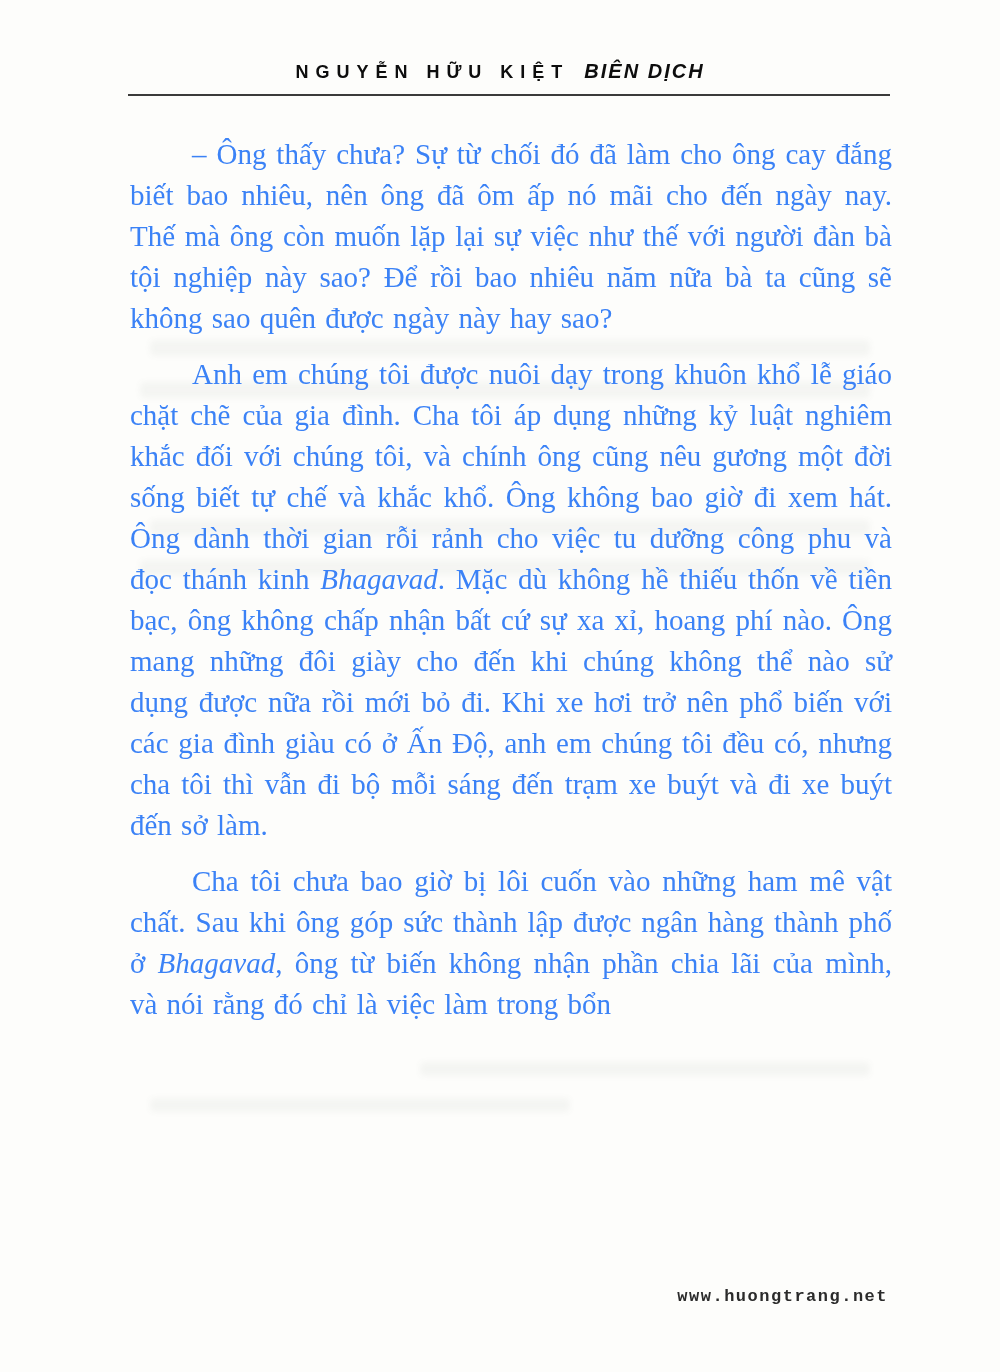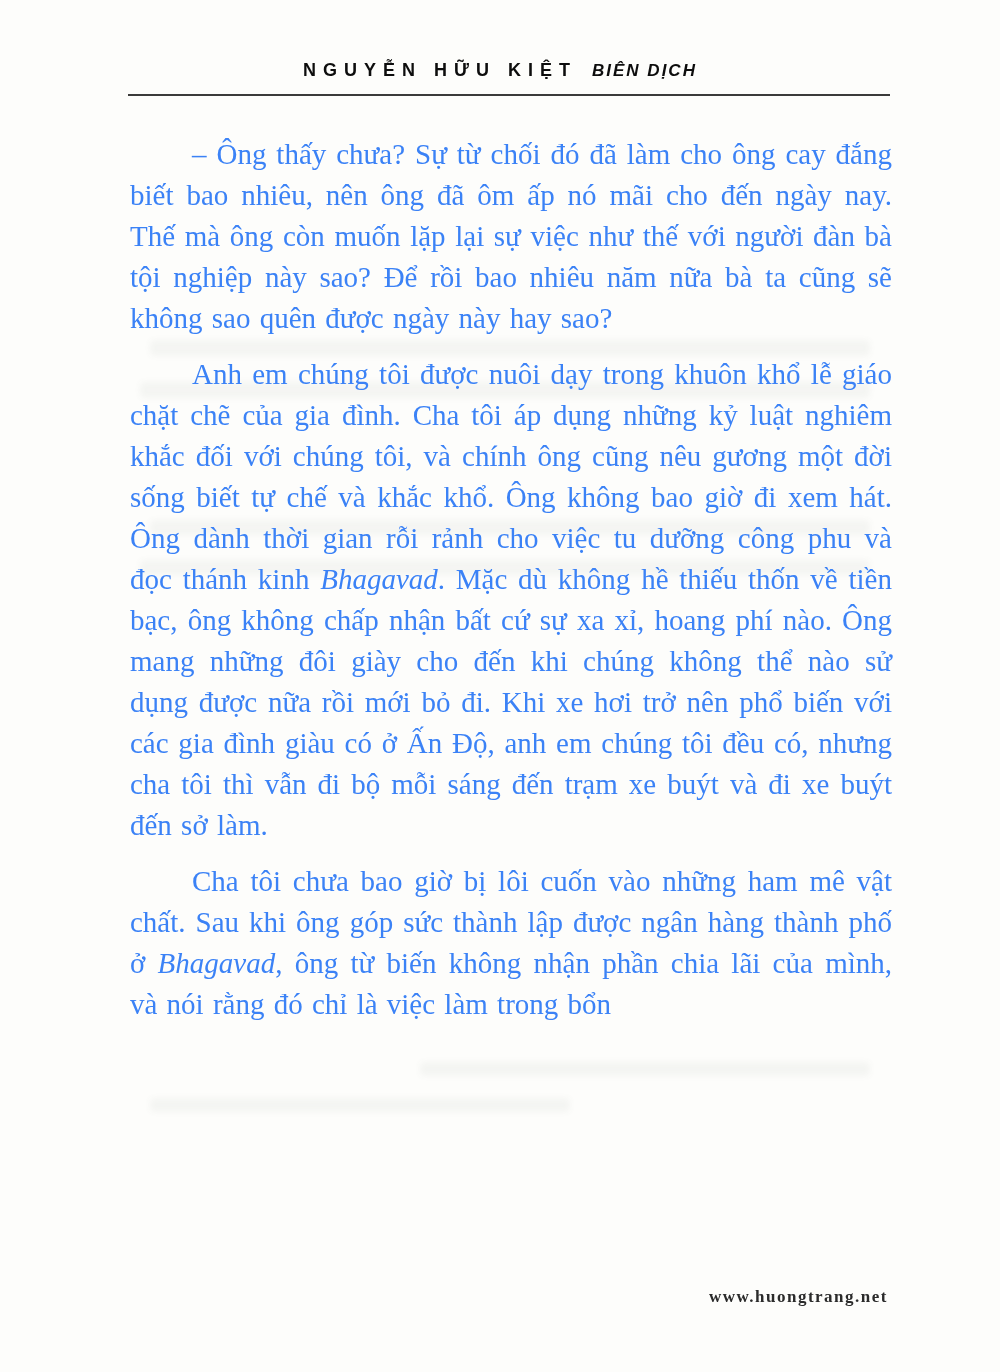--- a/index.html
+++ b/index.html
@@ -34,21 +34,21 @@
     color: #0d0d0d;
     white-space: nowrap;
   }
   .running-header .author {
     letter-spacing: 7px;
   }
   .running-header .role {
     font-style: italic;
     letter-spacing: 2px;
     margin-left: 10px;
-    font-size: 17px;
+    font-size: 20px;
   }
   .header-rule {
     position: absolute;
     top: 94px;
     left: 128px;
     width: 762px;
     height: 2px;
     background: #3a3a3a;
   }
 
@@ -81,21 +81,21 @@
     text-align: center;
     font-family: "Liberation Sans", sans-serif;
     font-size: 29px;
     font-weight: bold;
     color: #0c0c0c;
   }
   .website {
     position: absolute;
     top: 1287px;
     right: 112px;
-    font-family: Liberation Serif, serif;
+    font-family: Liberation Mono, monospace;
     font-size: 17px;
     font-weight: bold;
     letter-spacing: 1.5px;
     color: #2b2b2b;
   }
 
   
   .bleed {
     position: absolute;
     background: #5a6a5a;

